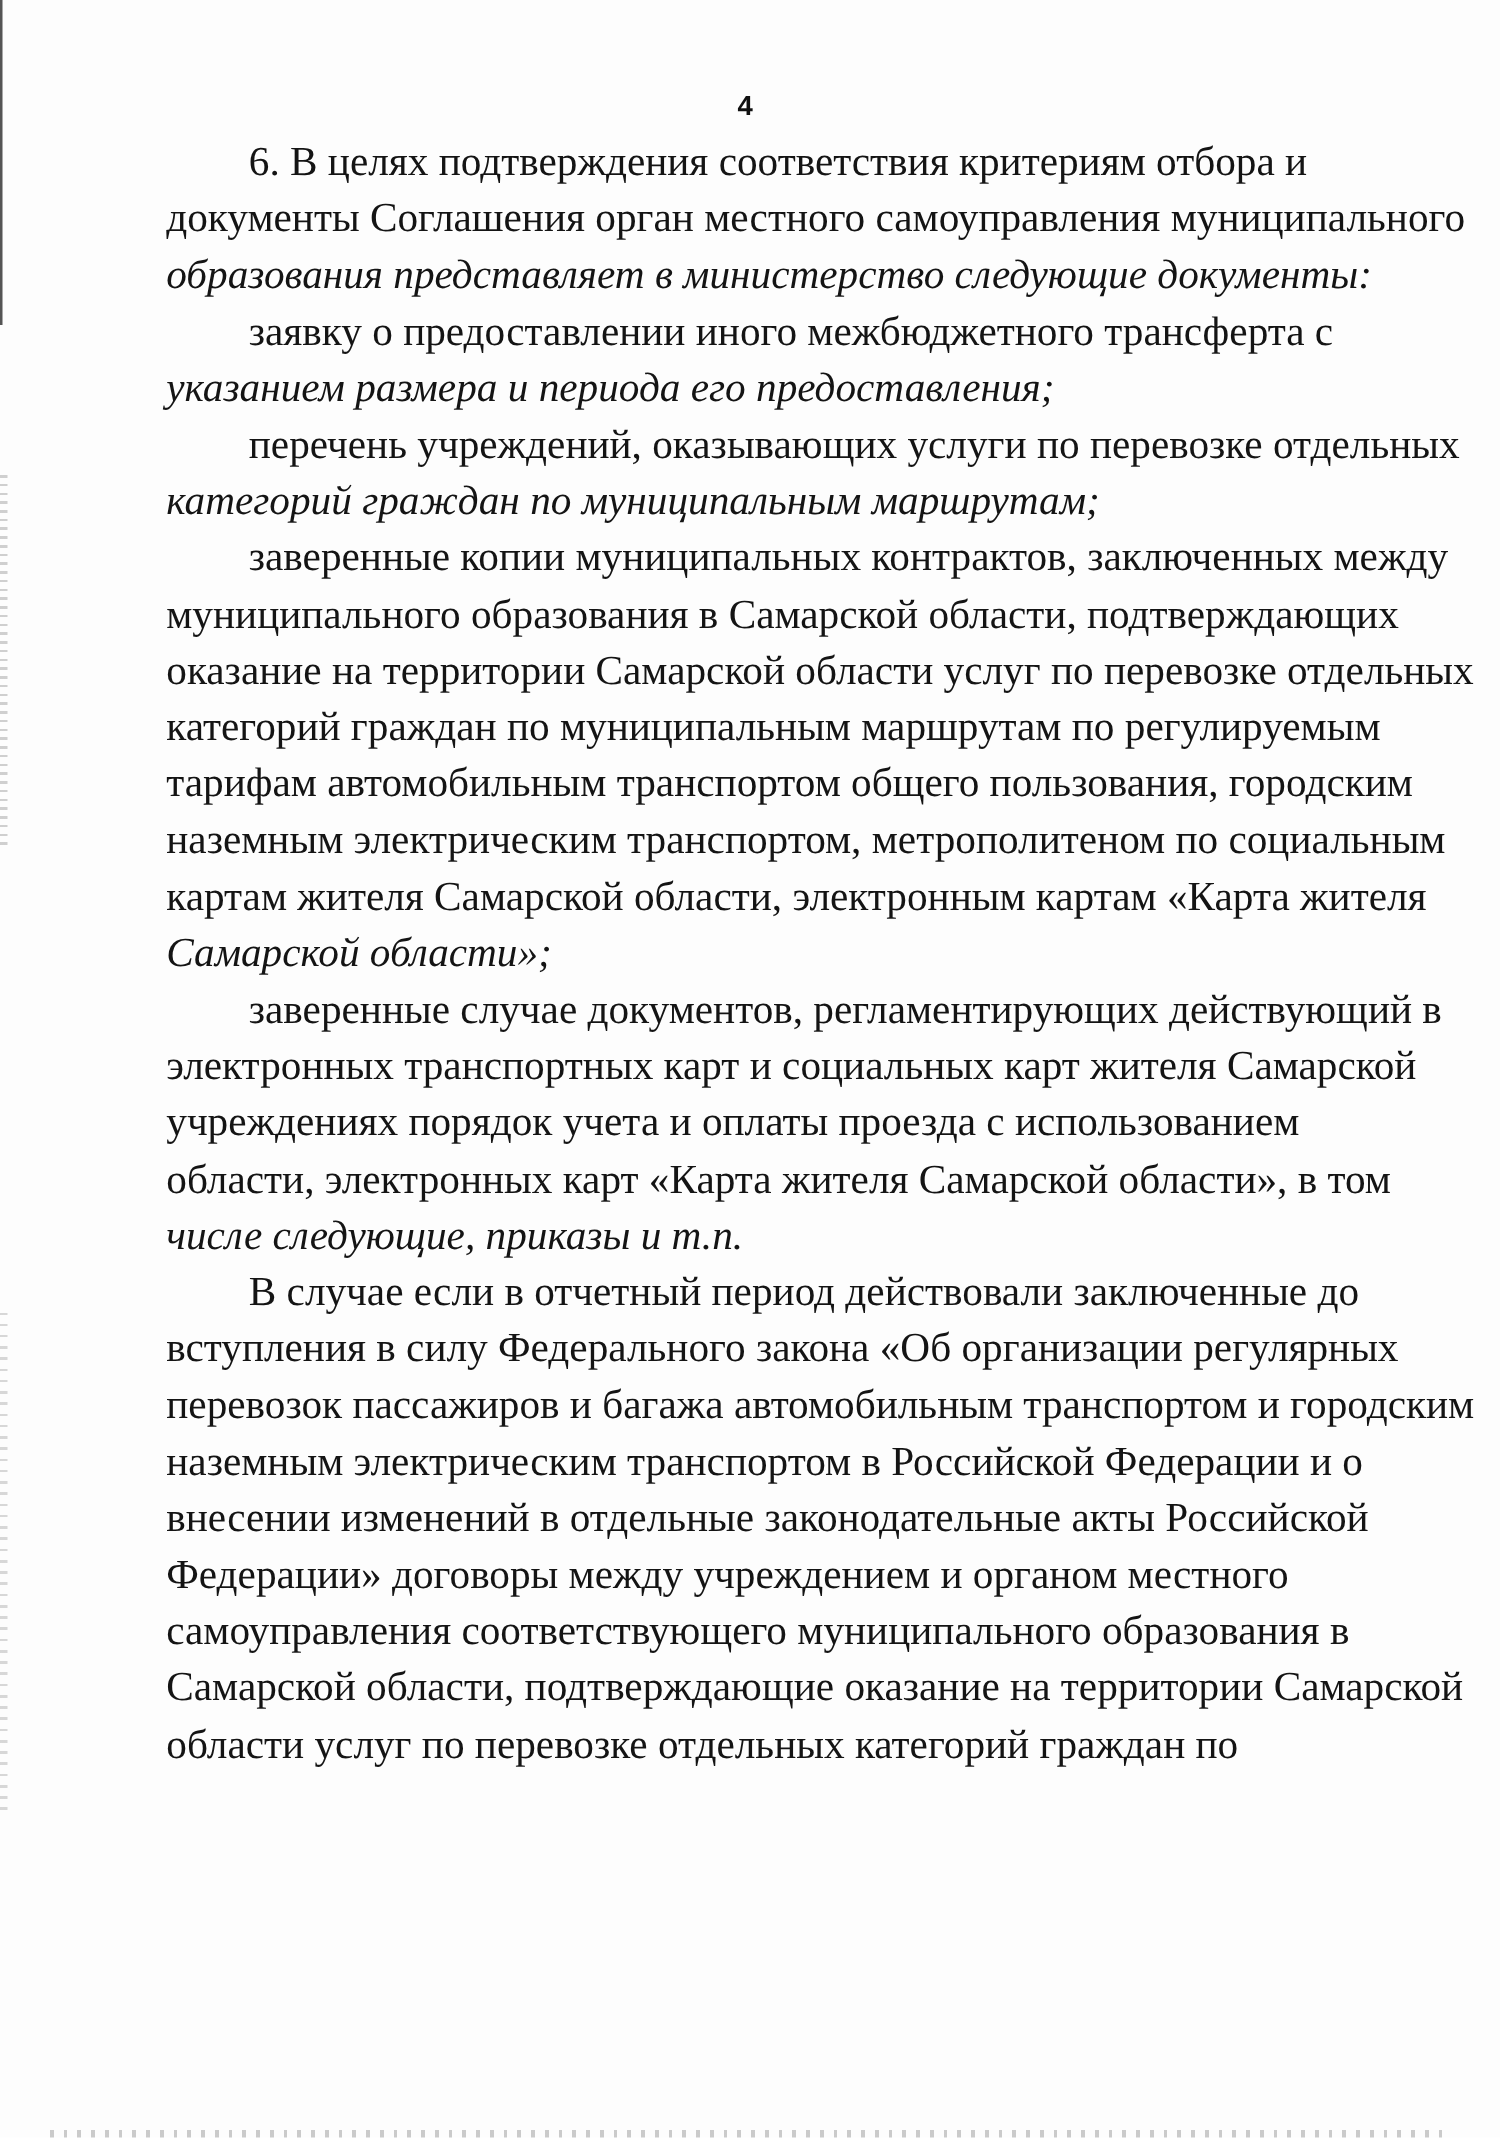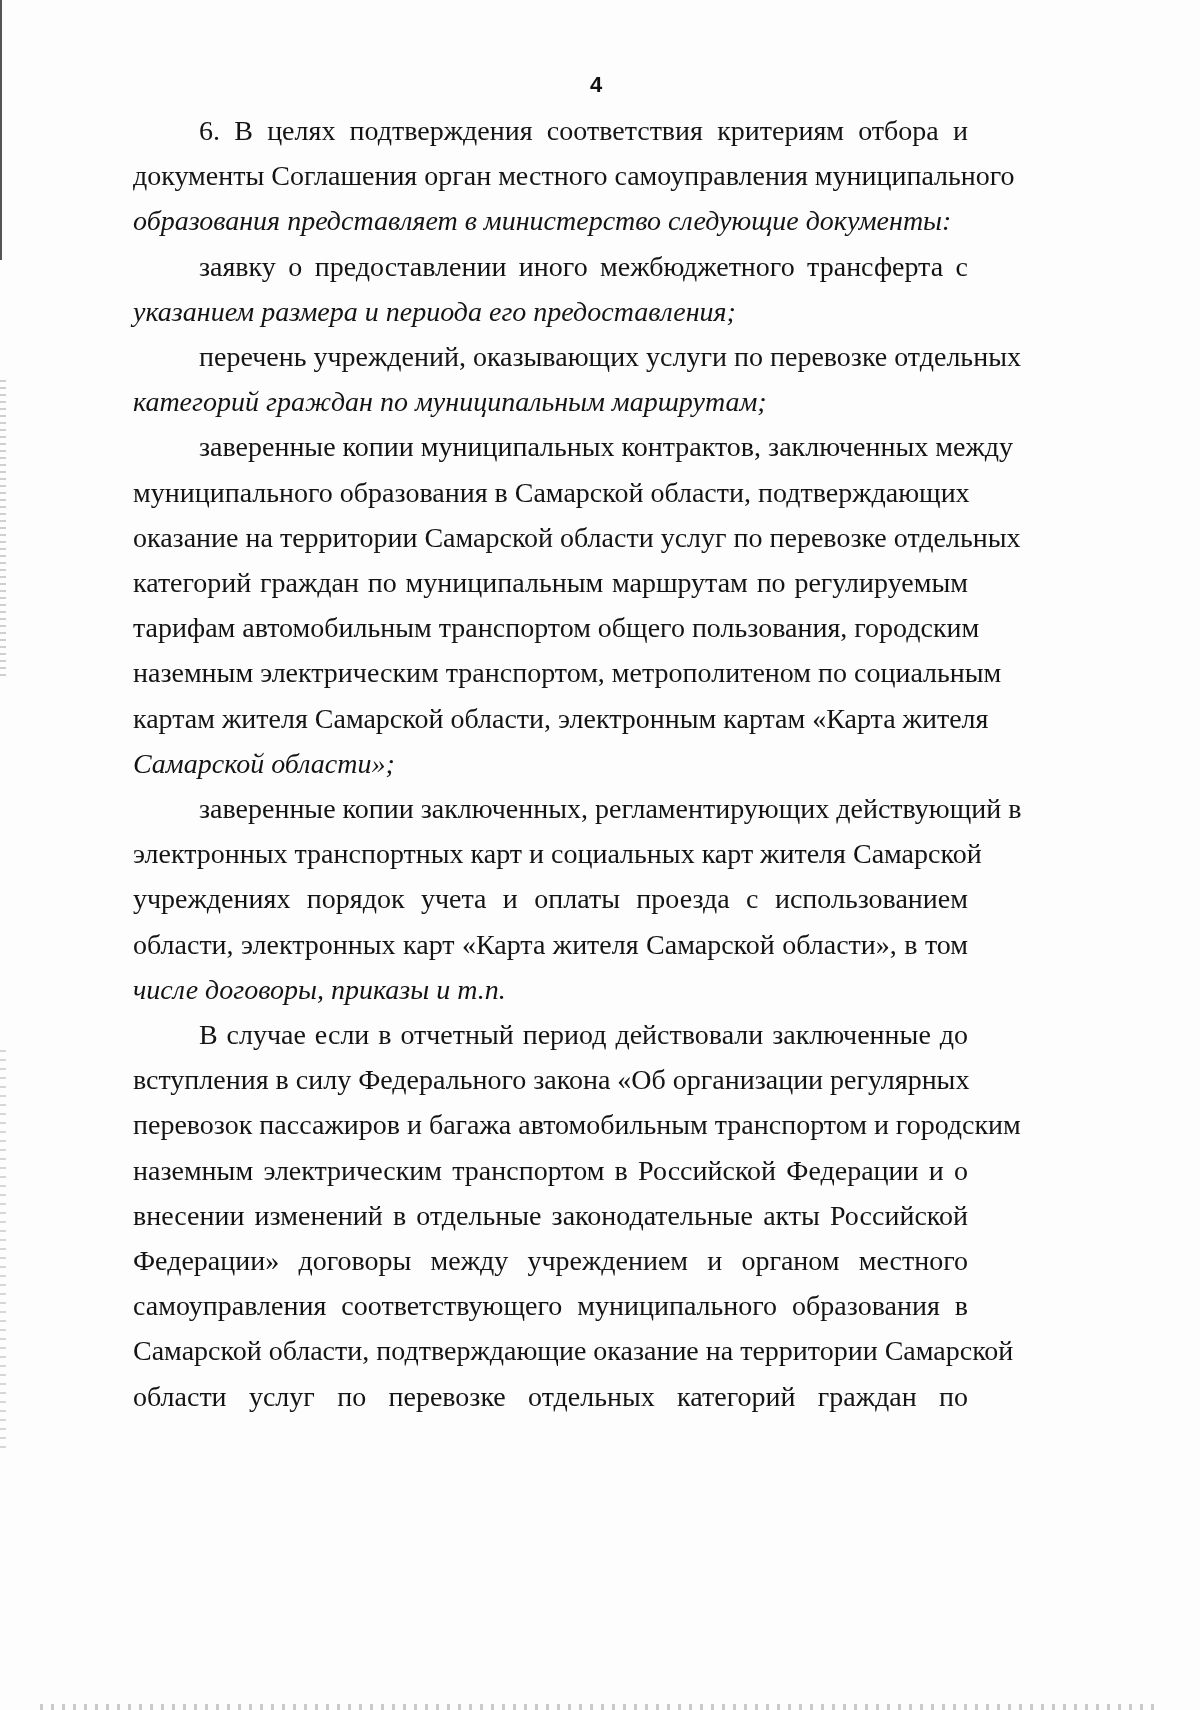--- a/index.html
+++ b/index.html
@@ -8,21 +8,21 @@
   .scan-edge-left { position: absolute; left: 0; top: 0; width: 2px; height: 260px; background: #555; }
   .scan-edge-left2 { position: absolute; left: 0; top: 380px; width: 6px; height: 300px;
     background: repeating-linear-gradient(to bottom, rgba(0,0,0,0.18) 0 2px, transparent 2px 7px); }
   .scan-edge-left3 { position: absolute; left: 0; top: 1050px; width: 6px; height: 400px;
     background: repeating-linear-gradient(to bottom, rgba(0,0,0,0.15) 0 2px, transparent 2px 9px); }
   .scan-bottom { position: absolute; left: 40px; right: 40px; bottom: 0; height: 6px;
     background: repeating-linear-gradient(to right, rgba(0,0,0,0.2) 0 3px, transparent 3px 11px); }
   .page-number { position: absolute; top: 72px; left: 590px; font-family: "Liberation Sans Narrow", "Liberation Sans", sans-serif;
     font-weight: bold; font-size: 22px; color: #111; }
   .text { position: absolute; left: 133px; width: 835px; top: 108px;
-    font-family: "Liberation Serif", serif; font-size: 28px; line-height: 45.2px; color: #141414; }
+    font-family: "Liberation Serif", serif; font-size: 33px; line-height: 45.2px; color: #141414; }
   .para { margin: 0; text-align: justify; text-align-last: left; }
   .line { display: block; text-align: justify; text-align-last: justify; white-space: nowrap; }
   .line.last { text-align-last: left; font-style: italic; }
   .line.first { padding-left: 66px; }
 </style>
 </head>
 <body>
 
 <div class="page">
   <div class="scan-edge-left"></div>
@@ -50,25 +50,25 @@
         <span class="line first">заверенные копии муниципальных контрактов, заключенных между</span>
         <span class="line">муниципального образования в Самарской области, подтверждающих</span>
         <span class="line">оказание на территории Самарской области услуг по перевозке отдельных</span>
         <span class="line">категорий граждан по муниципальным маршрутам по регулируемым</span>
         <span class="line">тарифам автомобильным транспортом общего пользования, городским</span>
         <span class="line">наземным электрическим транспортом, метрополитеном по социальным</span>
         <span class="line">картам жителя Самарской области, электронным картам «Карта жителя</span>
         <span class="line last">Самарской области»;</span>
       </div>
       <div class="para">
-        <span class="line first">заверенные копии заключенных, регламентирующих действующий в</span>
+        <span class="line first">заверенные случае документов, регламентирующих действующий в</span>
         <span class="line">электронных транспортных карт и социальных карт жителя Самарской</span>
         <span class="line">учреждениях порядок учета и оплаты проезда с использованием</span>
         <span class="line">области, электронных карт «Карта жителя Самарской области», в том</span>
-        <span class="line last">числе договоры, приказы и т.п.</span>
+        <span class="line last">числе следующие, приказы и т.п.</span>
       </div>
       <div class="para">
         <span class="line first">В случае если в отчетный период действовали заключенные до</span>
         <span class="line">вступления в силу Федерального закона «Об организации регулярных</span>
         <span class="line">перевозок пассажиров и багажа автомобильным транспортом и городским</span>
         <span class="line">наземным электрическим транспортом в Российской Федерации и о</span>
         <span class="line">внесении изменений в отдельные законодательные акты Российской</span>
         <span class="line">Федерации» договоры между учреждением и органом местного</span>
         <span class="line">самоуправления соответствующего муниципального образования в</span>
         <span class="line">Самарской области, подтверждающие оказание на территории Самарской</span>

